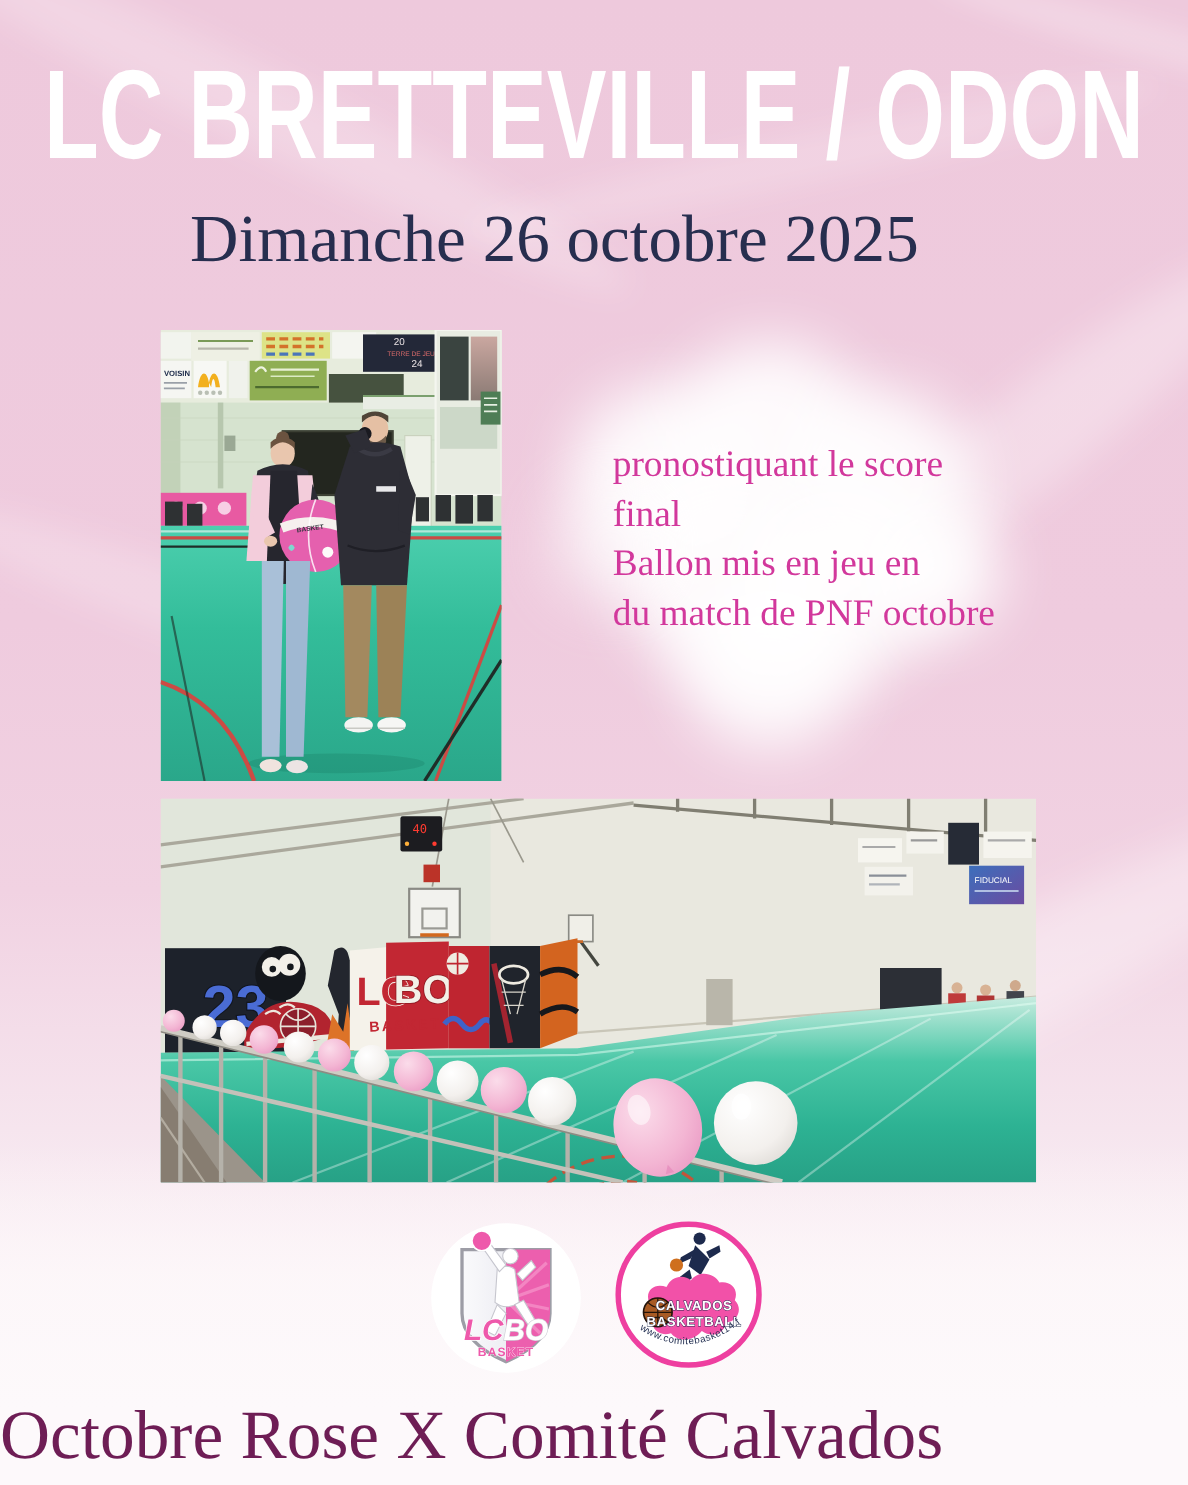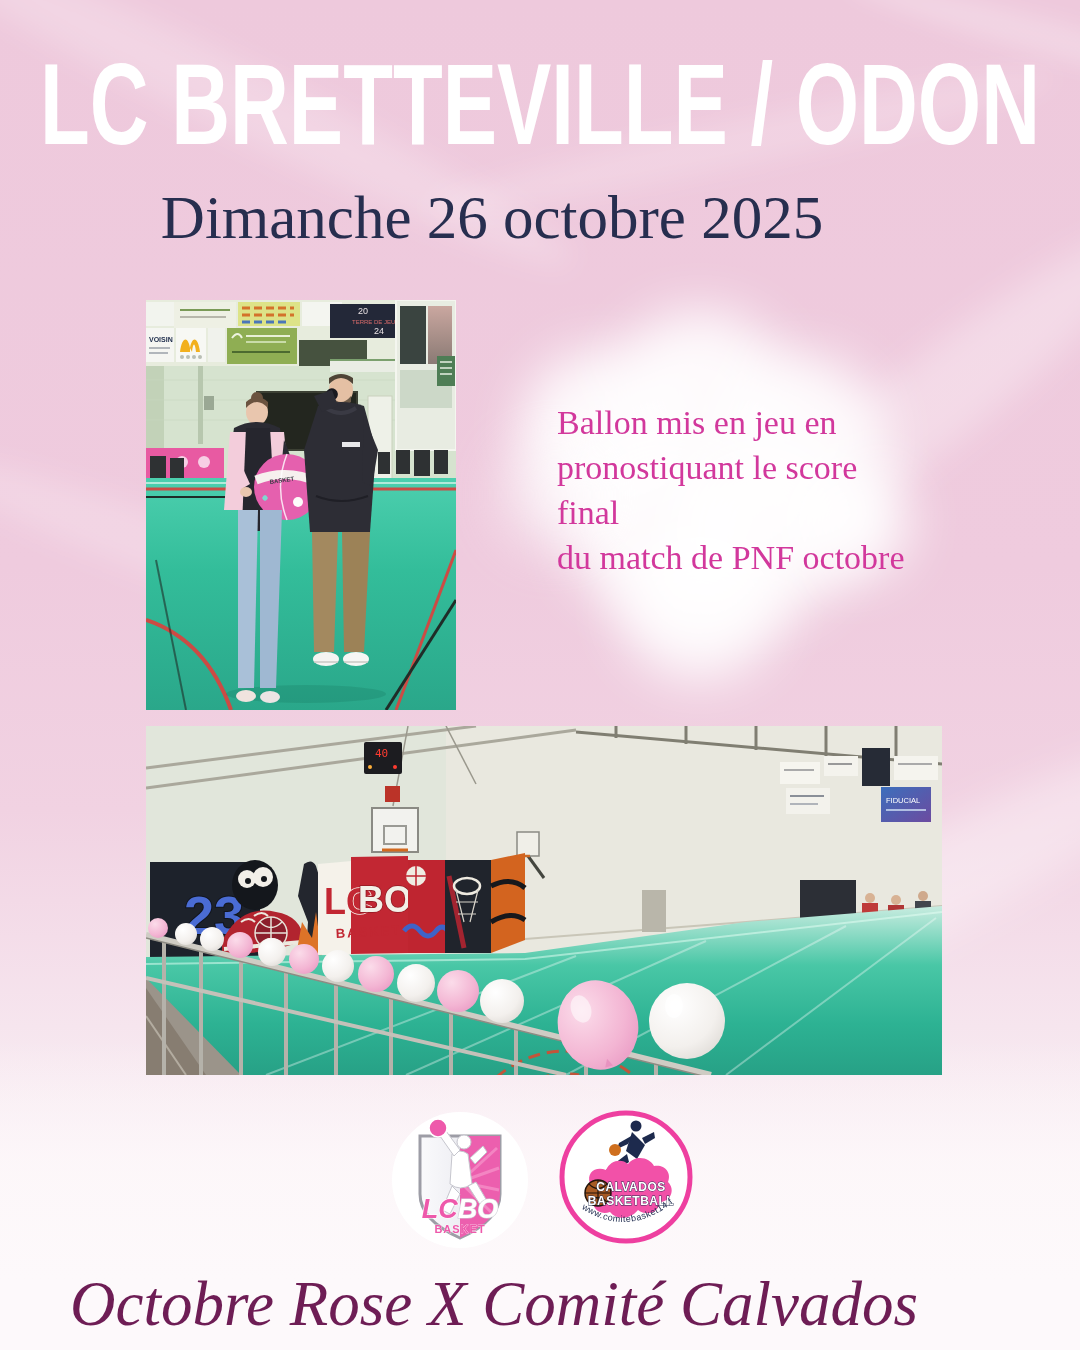--- a/index.html
+++ b/index.html
@@ -11,27 +11,27 @@
   .s2{left:420px;top:120px;width:640px;height:46px;transform:rotate(-12deg);background:rgba(255,255,255,.18);filter:blur(12px);}
   .s3{left:650px;top:360px;width:560px;height:90px;transform:rotate(-38deg);background:rgba(255,255,255,.30);filter:blur(16px);}
   .s4{left:540px;top:850px;width:720px;height:100px;transform:rotate(-27deg);background:rgba(255,255,255,.34);filter:blur(18px);}
   .s5{left:-80px;top:520px;width:500px;height:60px;transform:rotate(20deg);background:rgba(255,255,255,.20);filter:blur(14px);}
   .s6{left:840px;top:20px;width:420px;height:36px;transform:rotate(15deg);background:rgba(255,255,255,.22);filter:blur(10px);}
   .cloud-puff{position:absolute;border-radius:50%;background:rgba(255,255,255,.9);filter:blur(26px);pointer-events:none;}
   .bottom-fade{position:absolute;left:0;top:1040px;width:1080px;height:310px;
     background:linear-gradient(180deg,rgba(253,248,250,0) 0%,rgba(253,248,250,.8) 45%,#fdf9fb 78%);}
   .title-wrap{position:absolute;left:0;top:12px;width:1080px;height:160px;z-index:3;}
   .date-line{position:absolute;left:0;top:183px;width:984px;text-align:center;
-    font-family:"Liberation Serif",serif;font-size:61px;color:#272e4f;z-index:3;}
+    font-family:"Liberation Serif",serif;font-size:61px;color:#272e4f;z-index:3;padding-left:12px;}
   .promo{position:absolute;left:557px;top:400px;width:360px;z-index:3;
     font-family:"Liberation Serif",serif;font-size:34px;line-height:45px;color:#d2389c;}
   .photo{position:absolute;display:block;z-index:2;}
   .logo{position:absolute;display:block;z-index:3;}
-  .footer-line{position:absolute;left:0;top:1268px;width:988px;text-align:center;
-    font-family:"Liberation Serif",serif;font-size:63px;color:#6e1d55;z-index:3;font-style:italic;}
+  .footer-line{position:absolute;left:0;top:1268px;width:988px;text-align:left;
+    font-family:"Liberation Serif",serif;font-size:63px;color:#6e1d55;z-index:3;}
 </style>
 </head>
 <body>
 
 <div class="poster">
 
   <div class="streak s1"></div>
   <div class="streak s2"></div>
   <div class="streak s3"></div>
   <div class="streak s4"></div>
@@ -51,22 +51,22 @@
 
   <div class="title-wrap">
     <svg width="1080" height="160">
       <text x="540" y="132" text-anchor="middle" textLength="1000" lengthAdjust="spacingAndGlyphs" fill="#ffffff" style="font:bold 115px 'Liberation Sans',sans-serif">LC BRETTEVILLE / ODON</text>
     </svg>
   </div>
 
   <div class="date-line">Dimanche 26 octobre 2025</div>
 
   <div class="promo">
+    <div>pronostiquant le score final</div>
     <div>Ballon mis en jeu en</div>
-    <div>pronostiquant le score final</div>
     <div>du match de PNF octobre</div>
   </div>
 
   <svg class="photo" style="left:146px;top:300px" width="310" height="410" viewBox="0 0 310 410">
     <defs>
       <linearGradient id="courtG" x1="0" y1="0" x2="0" y2="1">
         <stop offset="0" stop-color="#4ccfae"></stop>
           <stop offset=".4" stop-color="#33bd9a"></stop>
           <stop offset="1" stop-color="#2aa78a"></stop>
       </linearGradient>

